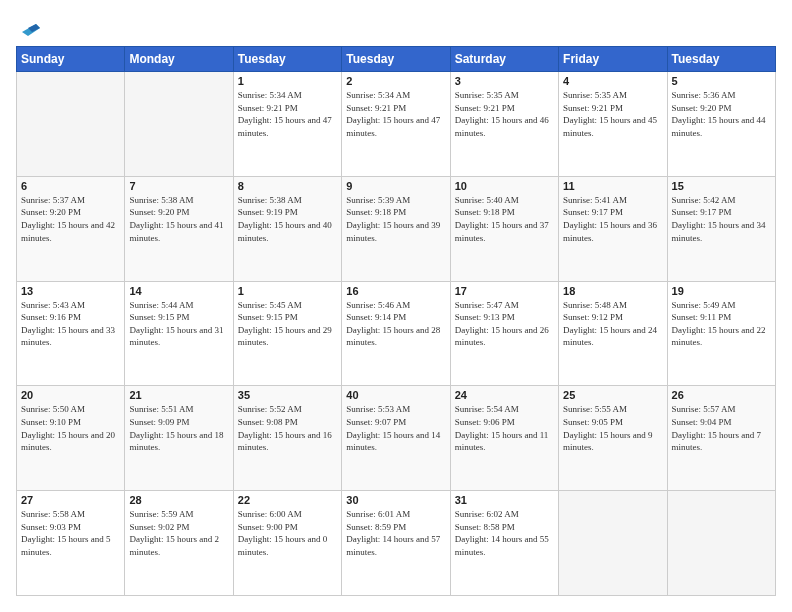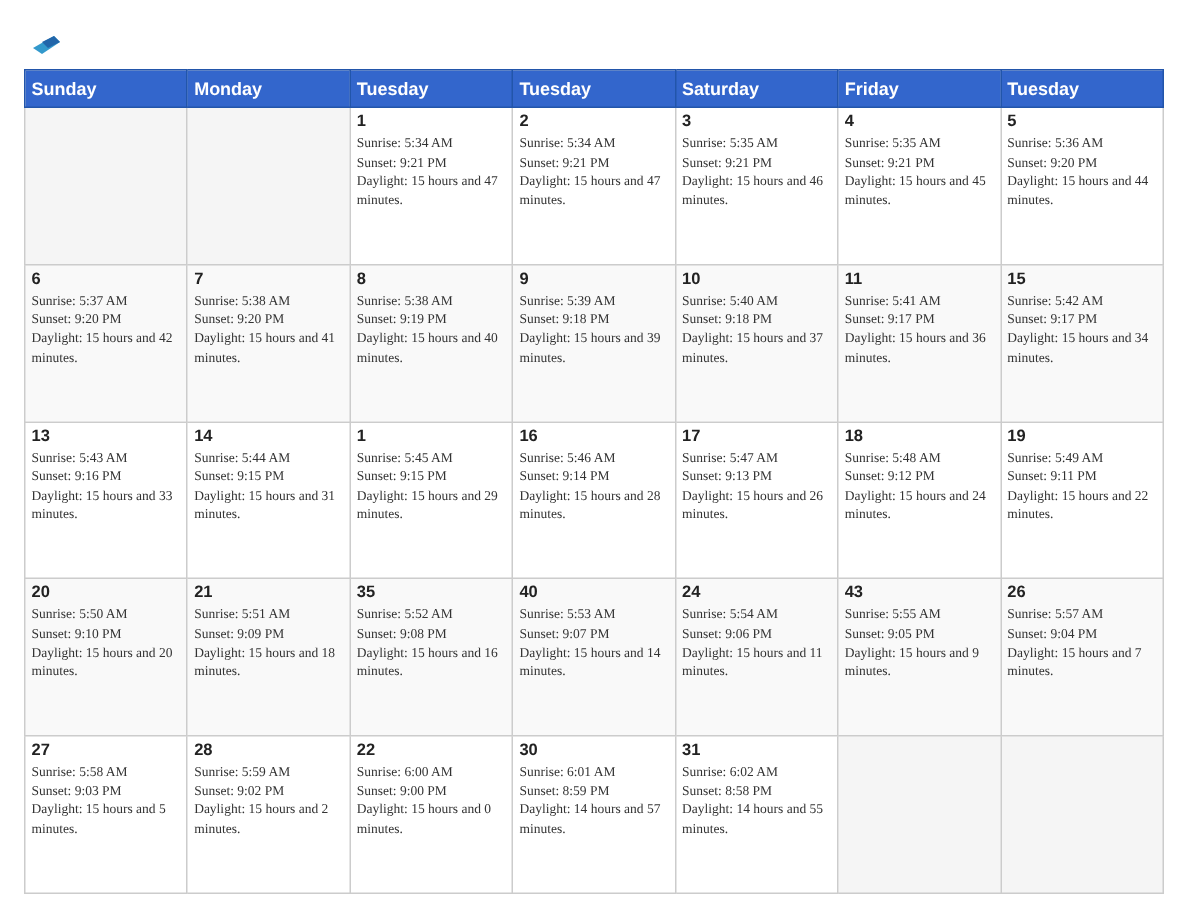--- a/index.html
+++ b/index.html
@@ -234,21 +234,21 @@
           </td>
           <td>
             <span class="day-num">40</span>
             <div class="day-info">Sunrise: 5:53 AM<br>Sunset: 9:07 PM<br>Daylight: 15 hours and 14 minutes.</div>
           </td>
           <td>
             <span class="day-num">24</span>
             <div class="day-info">Sunrise: 5:54 AM<br>Sunset: 9:06 PM<br>Daylight: 15 hours and 11 minutes.</div>
           </td>
           <td>
-            <span class="day-num">43</span>
+            <span class="day-num">25</span>
             <div class="day-info">Sunrise: 5:55 AM<br>Sunset: 9:05 PM<br>Daylight: 15 hours and 9 minutes.</div>
           </td>
           <td>
             <span class="day-num">26</span>
             <div class="day-info">Sunrise: 5:57 AM<br>Sunset: 9:04 PM<br>Daylight: 15 hours and 7 minutes.</div>
           </td>
         </tr>
         <tr>
           <td>
             <span class="day-num">27</span>

